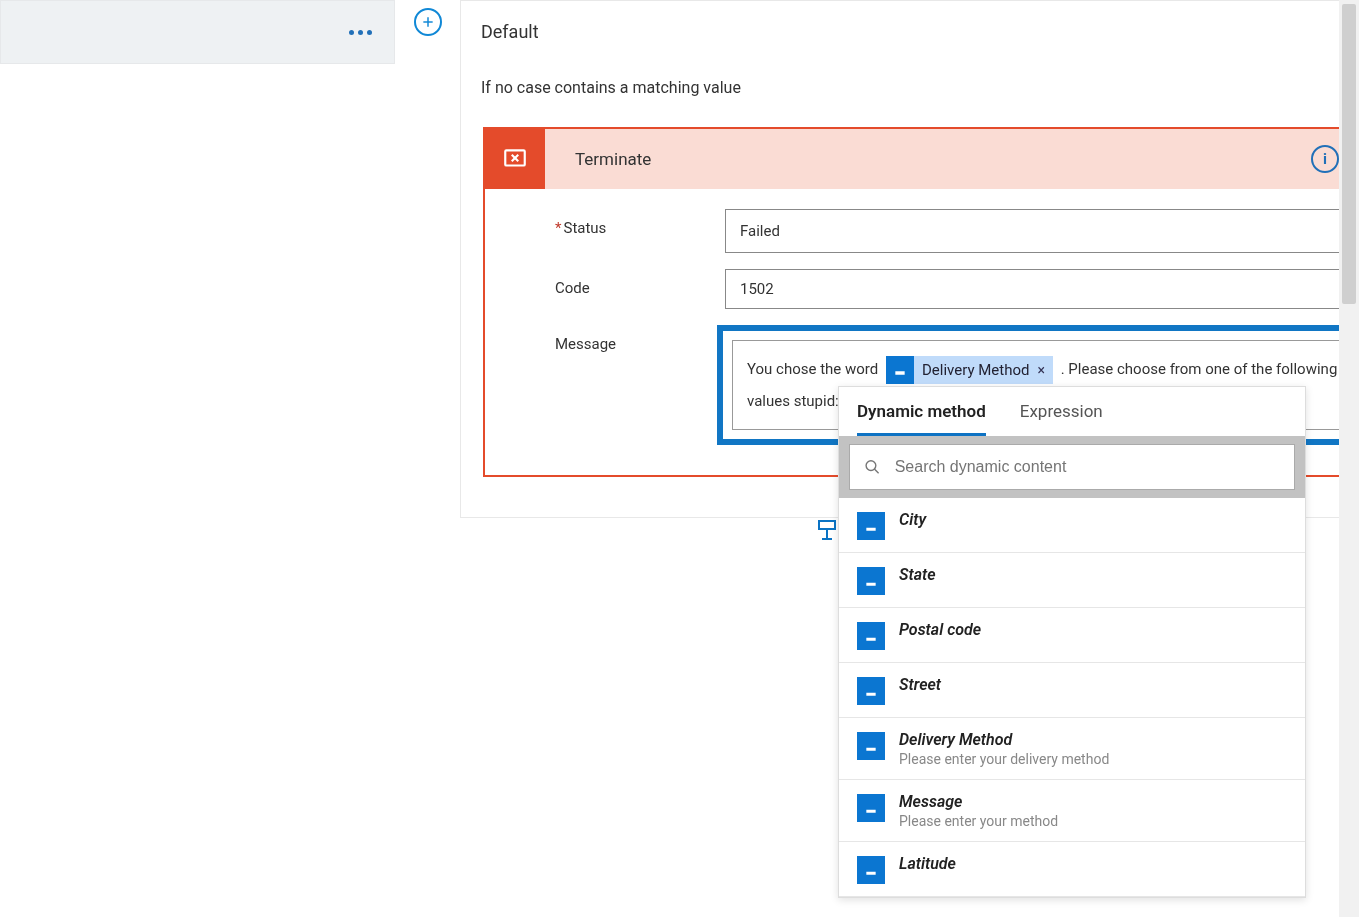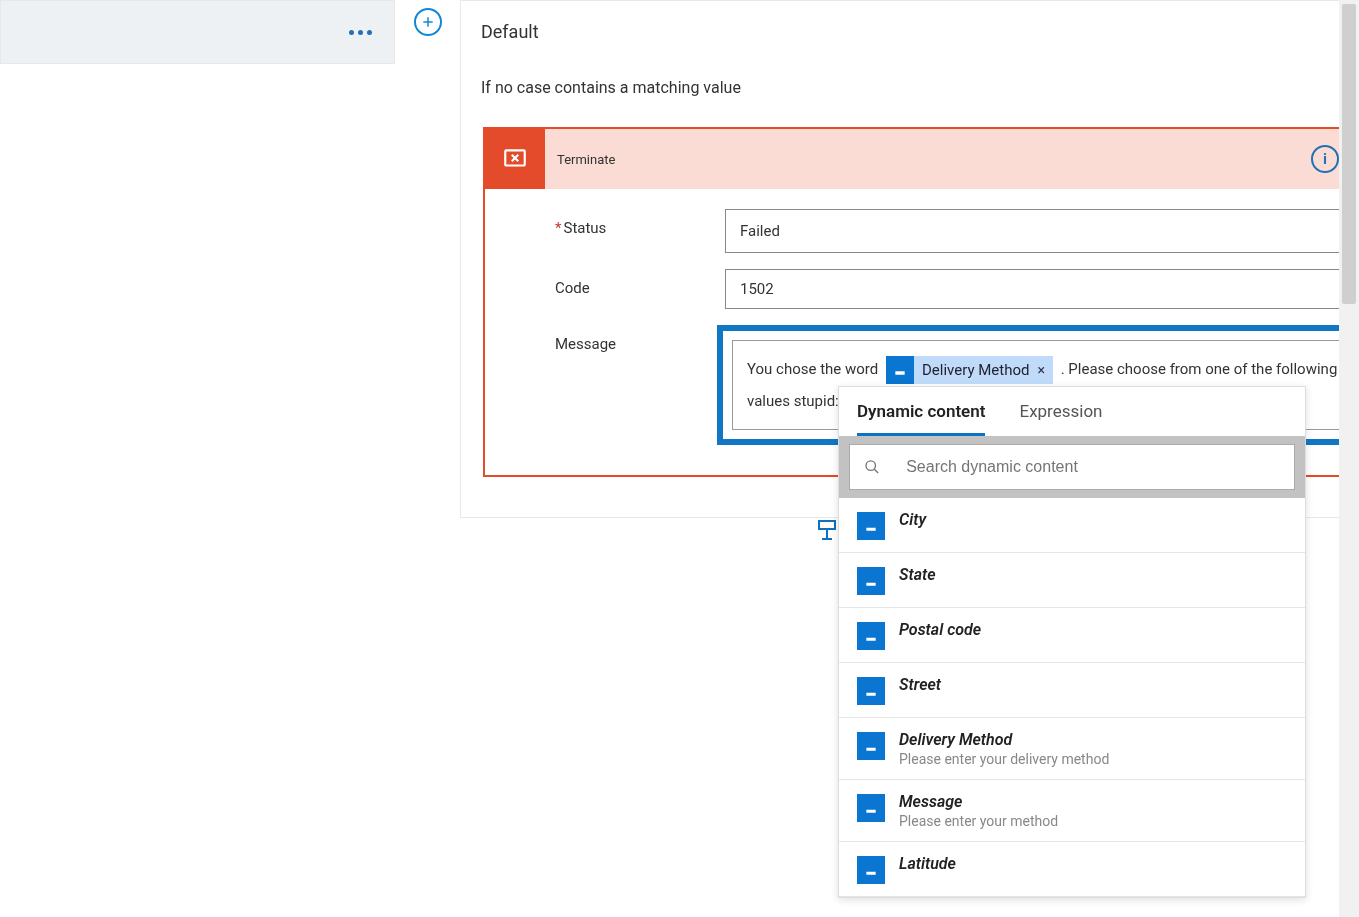--- a/index.html
+++ b/index.html
@@ -82,22 +82,22 @@
     height: 60px;
   }
   .action-header .icon-box {
     width: 60px; height: 60px;
     background: #e44b2b;
     display:flex;align-items:center;justify-content:center;
   }
   .action-header .icon-box svg { width: 26px; height: 26px; fill: none; stroke:#fff; stroke-width:2;}
   .action-header .title {
     flex: 1;
-    padding-left: 12px;
-    font-size: 13px;
+    padding-left: 30px;
+    font-size: 17px;
     color: #333;
   }
   .action-header .info-icon {
     width: 28px; height: 28px;
     border: 2px solid #2170b8;
     border-radius: 50%;
     color:#2170b8;
     display:flex;align-items:center;justify-content:center;
     font-size:15px;
     font-weight:bold;
@@ -217,21 +217,20 @@
     height:46px;
     padding: 0 14px;
   }
   .dc-search svg { width:18px;height:18px; stroke:#767676; fill:none; stroke-width:2; margin-right:14px;}
   .dc-search input {
     border:none; outline:none;
     font-size:16px;
     color:#555;
     width:100%;
     background:transparent;
-    margin-left:12px;
   }
   .dc-list { }
   .dc-item {
     display:flex;
     align-items:flex-start;
     gap:14px;
     padding: 12px 18px;
     border-bottom:1px solid #e6e6e6;
     cursor:pointer;
   }
@@ -348,21 +347,21 @@
 <div class="add-step">
   <svg viewBox="0 0 24 24">
       <rect x="4" y="3" width="16" height="8"></rect>
       <line x1="12" y1="11" x2="12" y2="21"></line>
       <line x1="7" y1="21" x2="17" y2="21"></line>
     </svg>
 </div>
 
 <div class="dc-panel">
   <div class="dc-tabs">
-    <div class="dc-tab active">Dynamic content</div>
+    <div class="dc-tab active">Dynamic method</div>
     <div class="dc-tab">Expression</div>
   </div>
   <div class="dc-search-bar">
     <div class="dc-search">
       <svg viewBox="0 0 24 24">
           <circle cx="10" cy="10" r="7"></circle>
           <line x1="21" y1="21" x2="15" y2="15"></line>
         </svg>
       <input type="text" placeholder="Search dynamic content" style="">
     </div>

